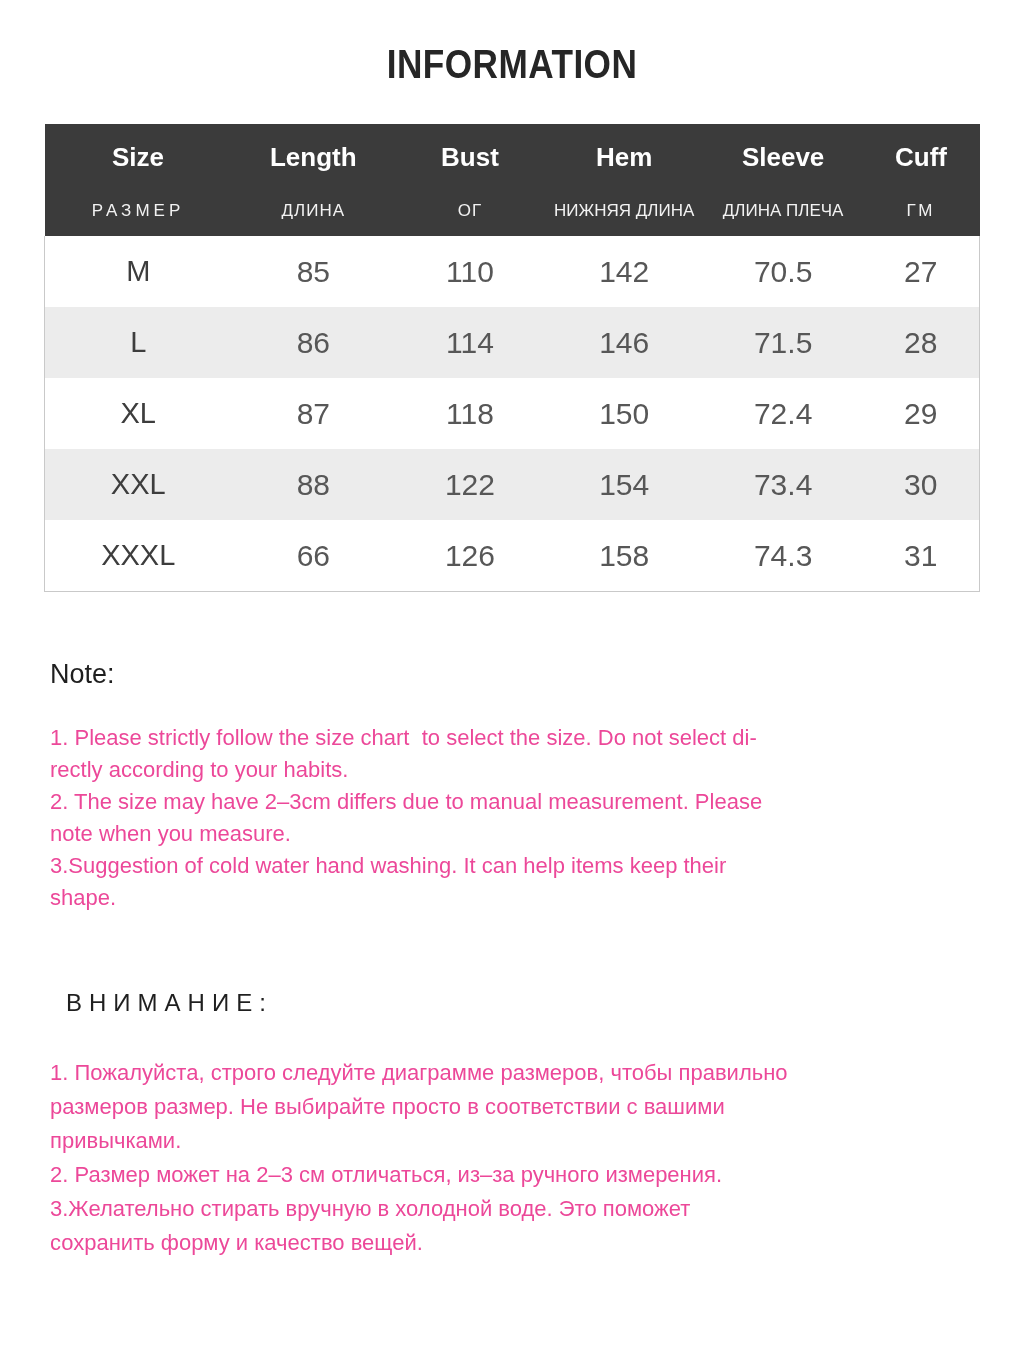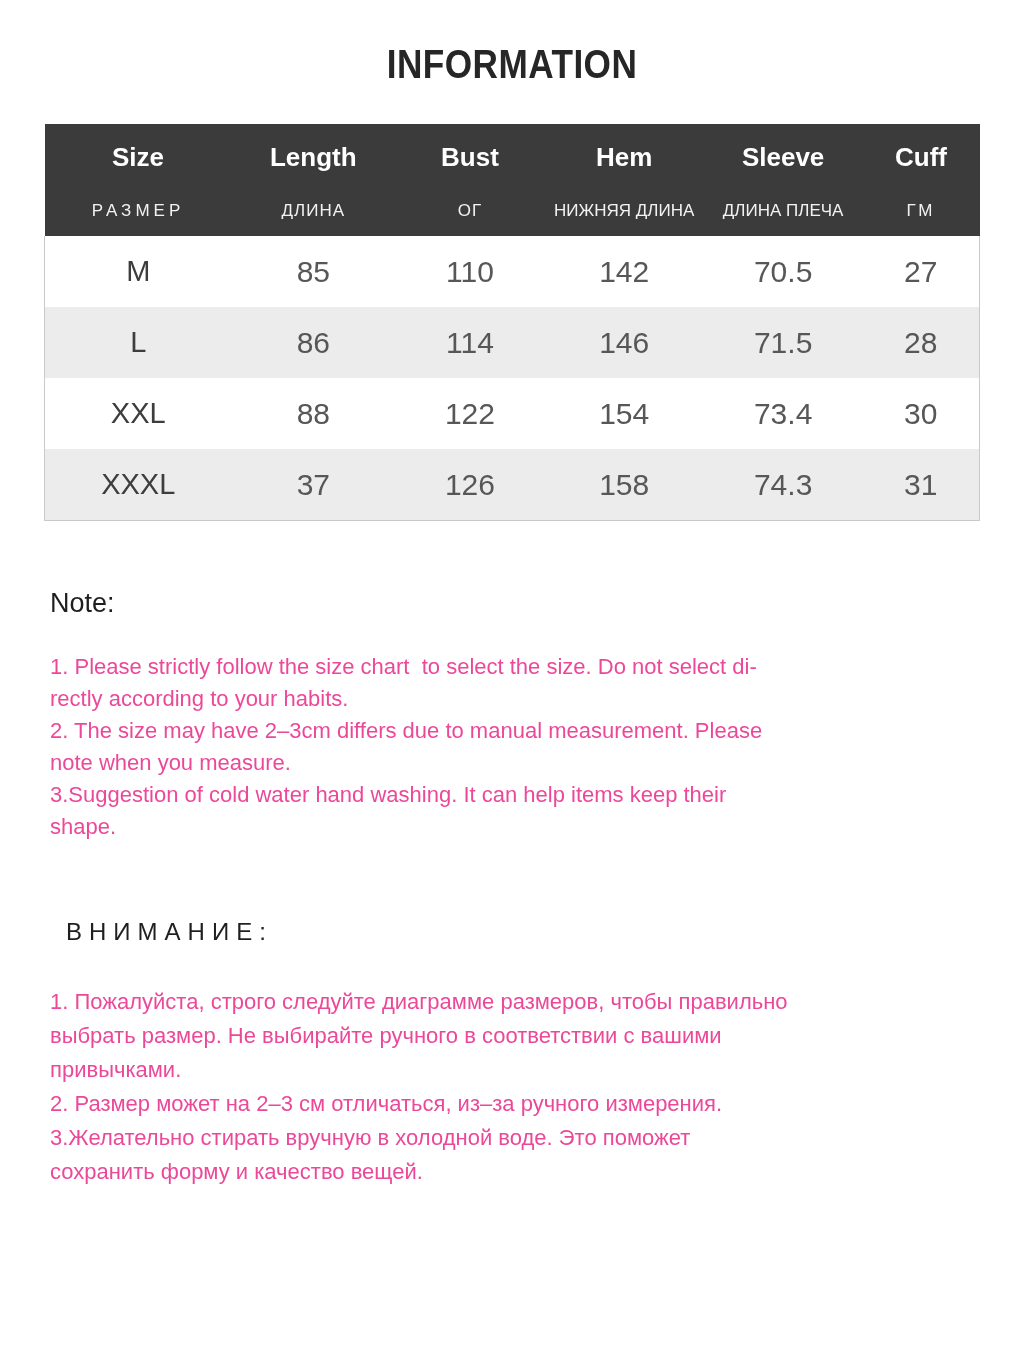--- a/index.html
+++ b/index.html
@@ -144,30 +144,38 @@
       </tr>
       <tr>
         <td class="cell-size">L</td>
         <td>86</td>
         <td>114</td>
         <td>146</td>
         <td>71.5</td>
         <td>28</td>
       </tr>
       <tr>
+        <td class="cell-size">XL</td>
+        <td>87</td>
+        <td>118</td>
+        <td>150</td>
+        <td>72.4</td>
+        <td>29</td>
+      </tr>
+      <tr>
         <td class="cell-size">XXL</td>
         <td>88</td>
         <td>122</td>
         <td>154</td>
         <td>73.4</td>
         <td>30</td>
       </tr>
       <tr>
         <td class="cell-size">XXXL</td>
-        <td>37</td>
+        <td>66</td>
         <td>126</td>
         <td>158</td>
         <td>74.3</td>
         <td>31</td>
       </tr>
     </tbody>
   </table>
 
   <section class="notes-en">
     <h2 class="heading">Note:</h2>
@@ -178,21 +186,21 @@
       <div class="line">note when you measure.</div>
       <div class="line">3.Suggestion of cold water hand washing. It can help items keep their</div>
       <div class="line">shape.</div>
     </div>
   </section>
 
   <section class="notes-ru">
     <h2 class="heading">ВНИМАНИЕ:</h2>
     <div class="note-lines">
       <div class="line">1. Пожалуйста, строго следуйте диаграмме размеров, чтобы правильно</div>
-      <div class="line">выбрать размер. Не выбирайте ручного в соответствии с вашими</div>
+      <div class="line">размеров размер. Не выбирайте просто в соответствии с вашими</div>
       <div class="line">привычками.</div>
       <div class="line">2. Размер может на 2–3 см отличаться, из–за ручного измерения.</div>
       <div class="line">3.Желательно стирать вручную в холодной воде. Это поможет</div>
       <div class="line">сохранить форму и качество вещей.</div>
     </div>
   </section>
 
 </div>
 
 </body></html>

